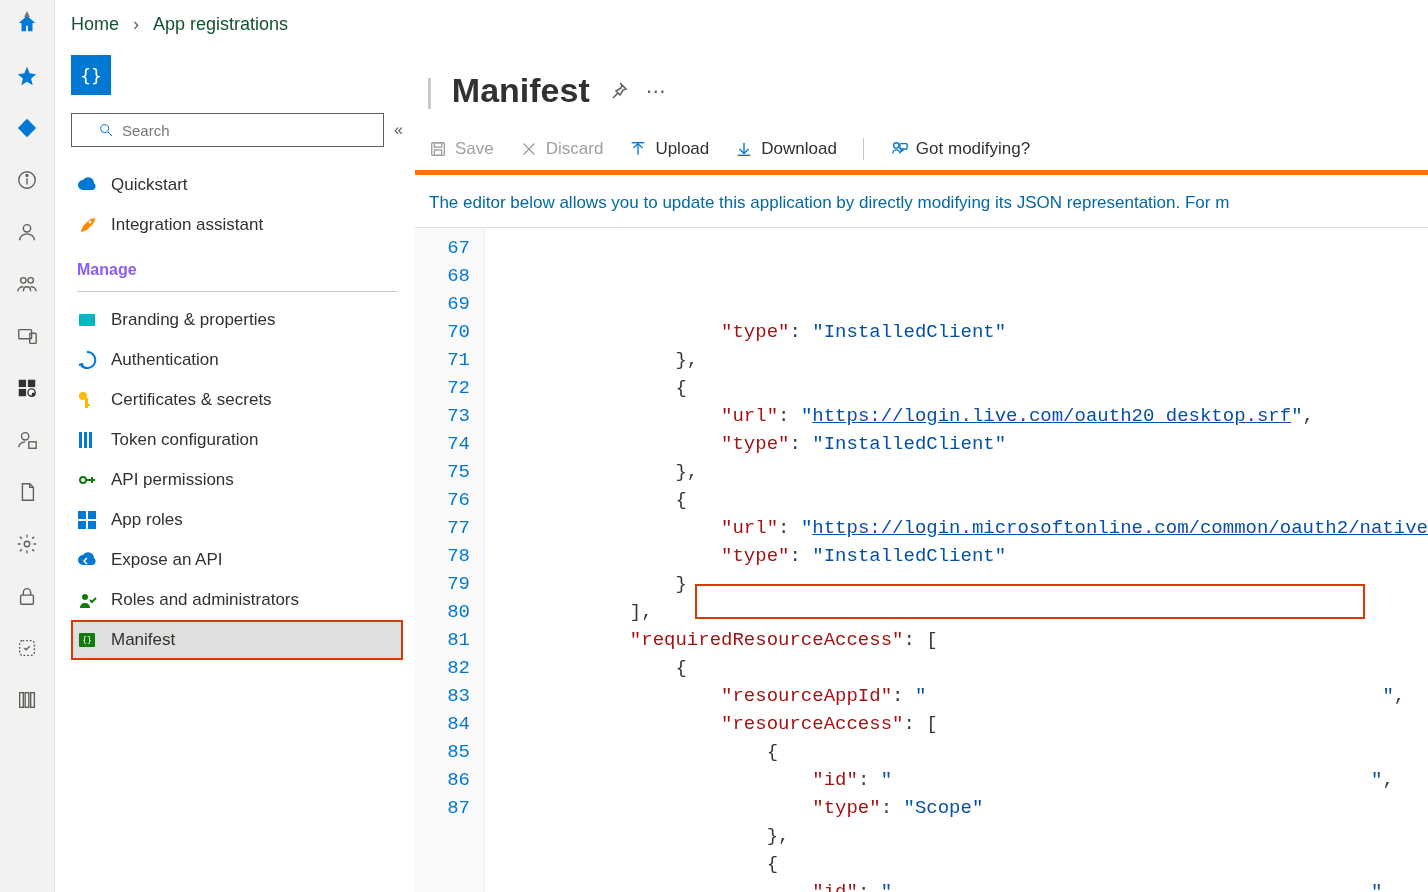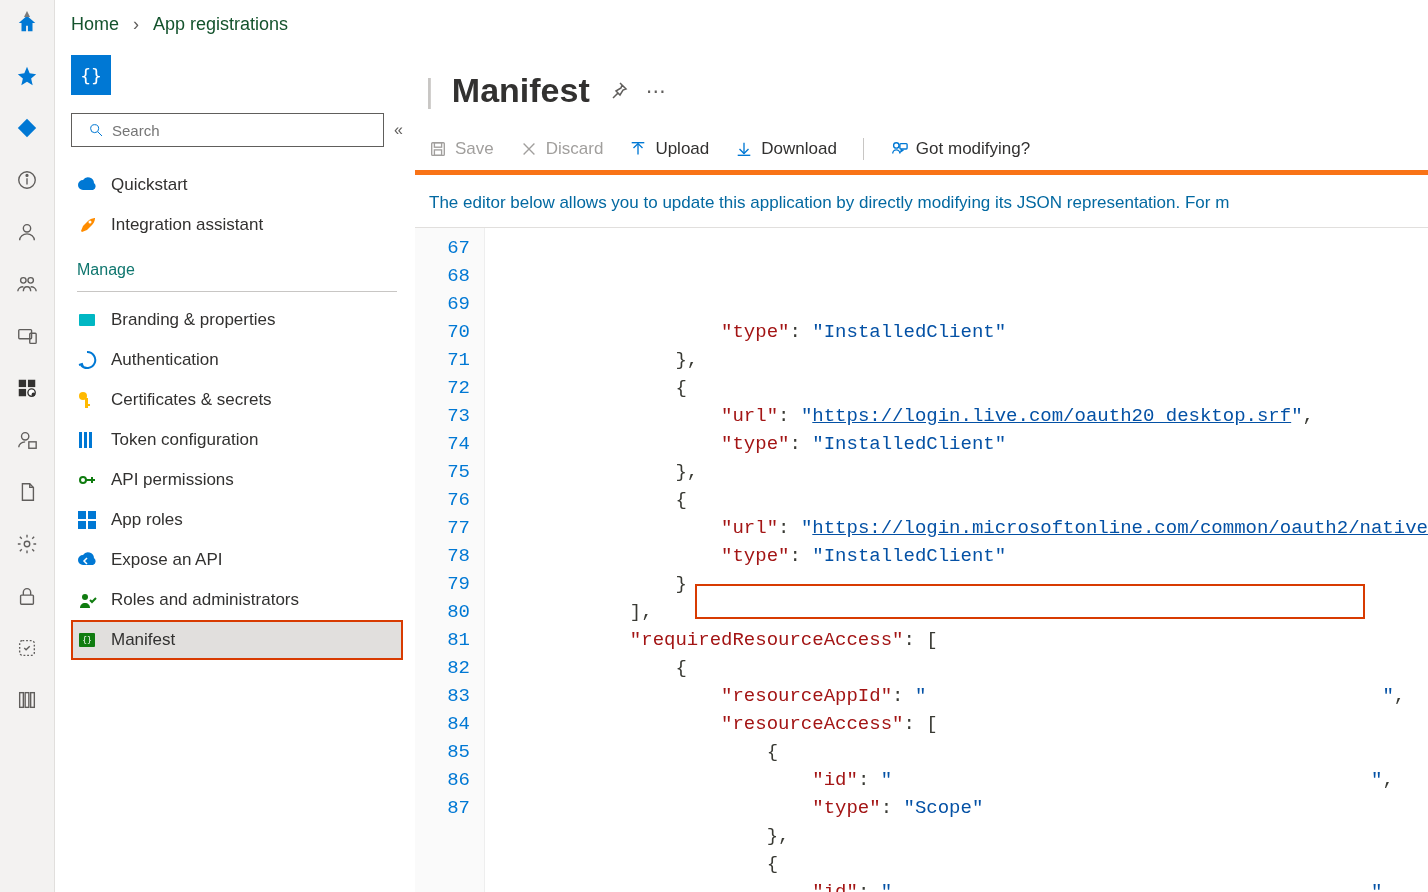--- a/index.html
+++ b/index.html
@@ -23,28 +23,28 @@
 .crumb a { color: #14532d; text-decoration: none; }
 .crumb .sep { color: #605e5c; }
 
 
 .content-row { flex: 1; display: flex; }
 
 
 .side { width: 360px; padding: 0 12px 0 16px; position: relative; }
 .app-tile { width: 40px; height: 40px; background: #0078d4; display: flex; align-items: center; justify-content: center; color: #fff; font-size: 18px; margin: 12px 0 18px 0; font-family: Consolas, monospace; }
 .search-row { display: flex; align-items: center; gap: 10px; margin-bottom: 18px; }
-.search-box { flex: 1; display: flex; align-items: center; border: 1px solid #605e5c; height: 34px; padding: 0 16px; gap: 8px; }
+.search-box { flex: 1; display: flex; align-items: center; border: 1px solid #605e5c; height: 34px; padding: 0 26px; gap: 8px; }
 .search-box input { border: none; outline: none; flex: 1; font-size: 15px; color: #323130; }
 .search-box svg { width: 16px; height: 16px; fill: none; stroke: #0078d4; stroke-width: 1.5; }
 .collapse { font-size: 16px; color: #605e5c; cursor: pointer; }
 .nav-item { display: flex; align-items: center; gap: 14px; padding: 10px 6px; font-size: 17px; cursor: pointer; }
 .nav-item.selected { background: #e1dfdd; outline: 2px solid #d83b01; outline-offset: -2px; }
 .nav-icon { width: 20px; height: 20px; display: flex; align-items: center; justify-content: center; }
-.section-label { font-size: 16px; color: #0f766e; padding: 16px 6px 6px 6px; font-weight: 400; }
+.section-label { font-size: 16px; color: #8b5cf6; padding: 16px 6px 6px 6px; font-weight: 700; }
 .section-rule { border: none; border-top: 1px solid #c8c6c4; margin: 6px 6px 8px 6px; }
 
 
 .editor { flex: 1; display: flex; flex-direction: column; }
 .page-title { display: flex; align-items: center; gap: 18px; padding: 28px 0 22px 10px; }
 .page-title h1 { font-size: 34px; font-weight: 600; }
 .page-title .bar { color: #c8c6c4; font-size: 34px; font-weight: 300; }
 .pin { width: 20px; height: 20px; }
 .dots { font-size: 20px; color: #605e5c; }
 .toolbar { display: flex; align-items: center; gap: 26px; padding: 6px 0 10px 14px; border-bottom: 5px solid #f97316; font-size: 17px; }

